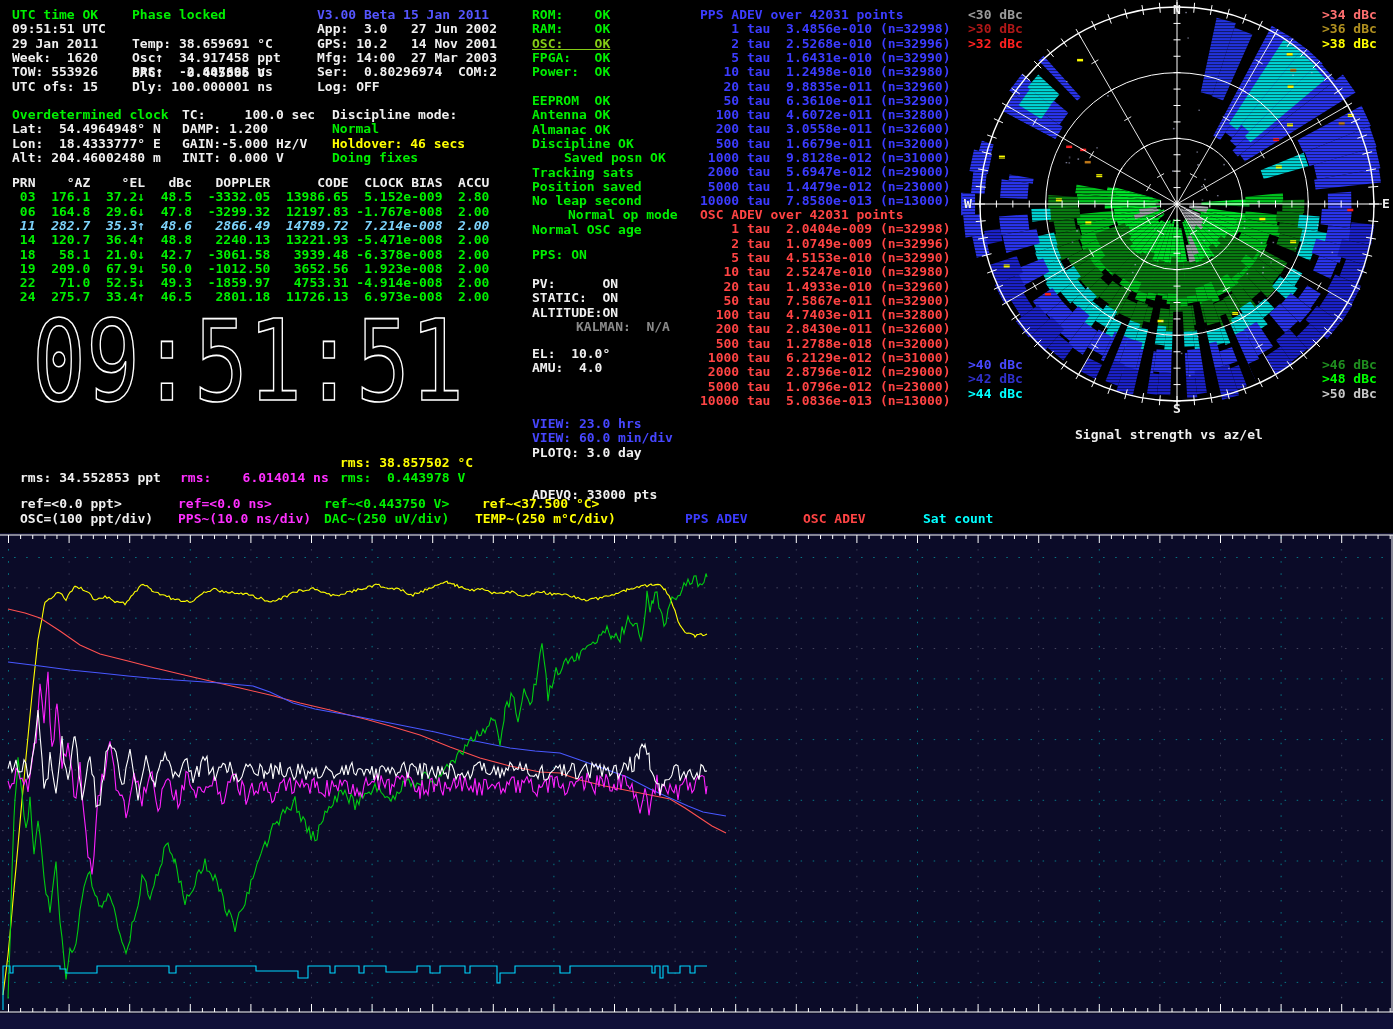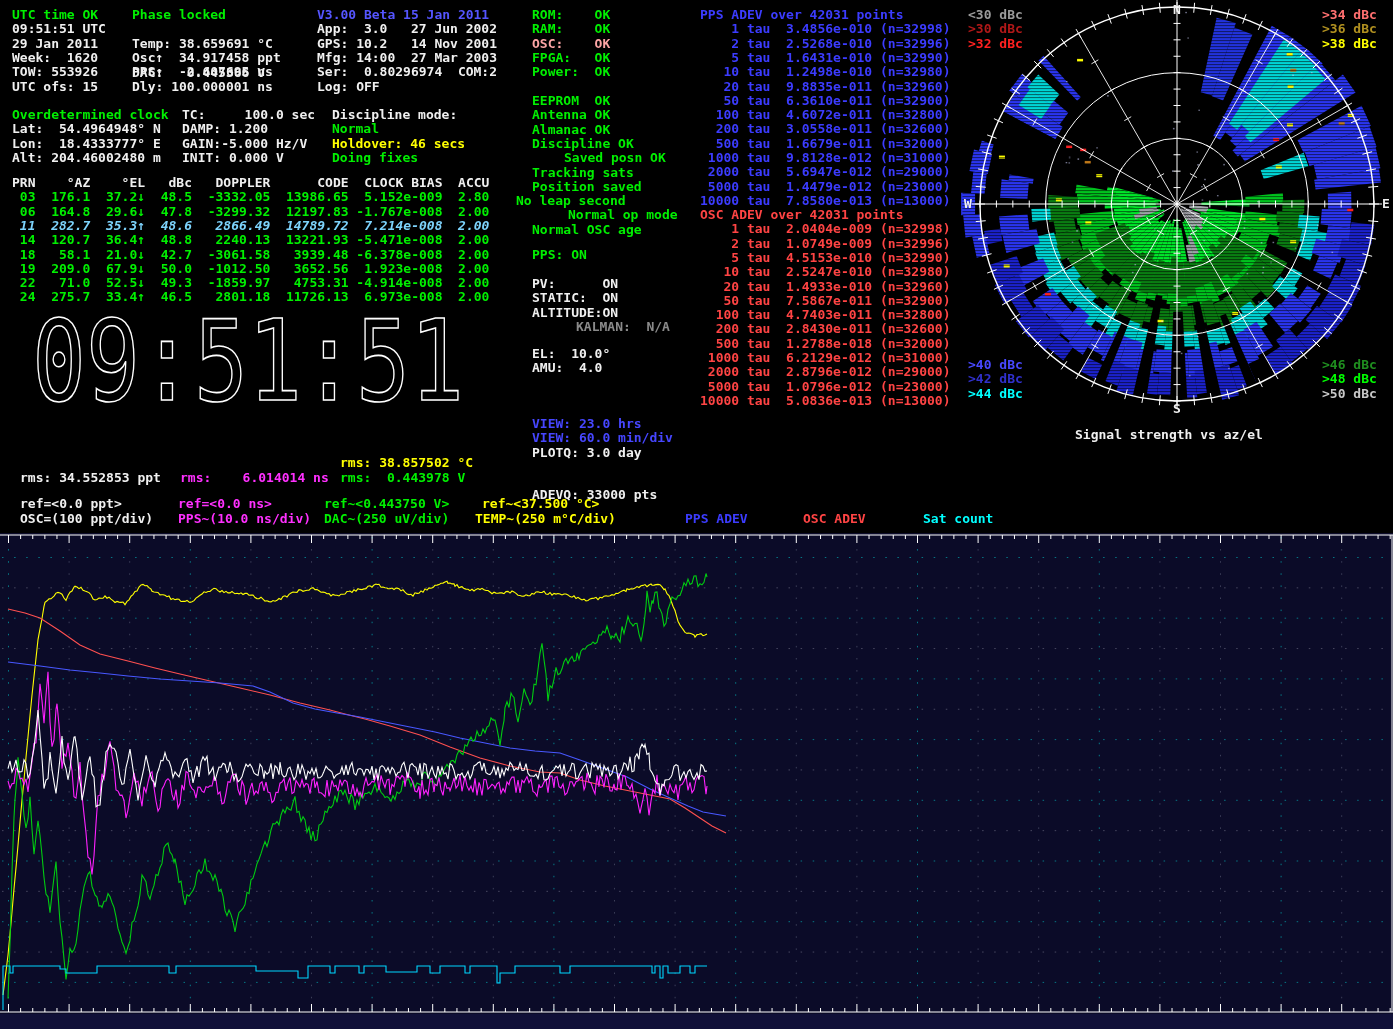--- a/index.html
+++ b/index.html
@@ -27,31 +27,31 @@
       <div class="t" style="left: 132px; top: 65.2px; color: rgb(240, 240, 240);">PPS↑  -2.607695 ns</div>
       <div class="t" style="left: 132px; top: 79.5px; color: rgb(240, 240, 240);">Dly: 100.000001 ns</div>
       <div class="t" style="left: 317px; top: 8px; color: rgb(85, 85, 255);">V3.00 Beta 15 Jan 2011</div>
       <div class="t" style="left: 317px; top: 22.3px; color: rgb(240, 240, 240);">App:  3.0   27 Jun 2002</div>
       <div class="t" style="left: 317px; top: 36.6px; color: rgb(240, 240, 240);">GPS: 10.2   14 Nov 2001</div>
       <div class="t" style="left: 317px; top: 50.9px; color: rgb(240, 240, 240);">Mfg: 14:00  27 Mar 2003</div>
       <div class="t" style="left: 317px; top: 65.2px; color: rgb(240, 240, 240);">Ser:  0.80296974  COM:2</div>
       <div class="t" style="left: 317px; top: 79.5px; color: rgb(240, 240, 240);">Log: OFF</div>
       <div class="t" style="left: 532px; top: 8px; color: rgb(0, 240, 0);">ROM:    OK</div>
       <div class="t" style="left: 532px; top: 22.3px; color: rgb(0, 240, 0);">RAM:    OK</div>
-      <div class="t" style="left: 532px; top: 36.6px; color: #fca5a5;">OSC:    OK</div>
+      <div class="t" style="left: 532px; top: 36.6px; color: #84cc16; text-decoration: underline;">OSC:    OK</div>
       <div class="t" style="left: 532px; top: 50.9px; color: rgb(0, 240, 0);">FPGA:   OK</div>
       <div class="t" style="left: 532px; top: 65.2px; color: rgb(0, 240, 0);">Power:  OK</div>
       <div class="t" style="left: 532px; top: 94px; color: rgb(0, 240, 0);">EEPROM  OK</div>
       <div class="t" style="left: 532px; top: 108.3px; color: rgb(0, 240, 0);">Antenna OK</div>
       <div class="t" style="left: 532px; top: 122.6px; color: rgb(0, 240, 0);">Almanac OK</div>
       <div class="t" style="left: 532px; top: 136.9px; color: rgb(0, 240, 0);">Discipline OK</div>
       <div class="t" style="left: 532px; top: 151.2px; color: rgb(0, 240, 0); margin-left: 32px;">Saved posn OK</div>
       <div class="t" style="left: 532px; top: 165.5px; color: rgb(0, 240, 0);">Tracking sats</div>
       <div class="t" style="left: 532px; top: 179.8px; color: rgb(0, 240, 0);">Position saved</div>
-      <div class="t" style="left: 516px; top: 194.1px; color: rgb(0, 240, 0);">No leap second</div>
+      <div class="t" style="left: 532px; top: 194.1px; color: rgb(0, 240, 0);">No leap second</div>
       <div class="t" style="left: 532px; top: 208.4px; color: rgb(0, 240, 0); margin-left: 36px;">Normal op mode</div>
       <div class="t" style="left: 532px; top: 222.7px; color: rgb(0, 240, 0);">Normal OSC age</div>
       <div class="t" style="left: 532px; top: 248px; color: rgb(0, 240, 0);">PPS: ON</div>
       <div class="t" style="left: 532px; top: 277px; color: rgb(240, 240, 240);">PV:      ON</div>
       <div class="t" style="left: 532px; top: 291.3px; color: rgb(240, 240, 240);">STATIC:  ON</div>
       <div class="t" style="left: 532px; top: 305.6px; color: rgb(240, 240, 240);">ALTITUDE:ON</div>
       <div class="t" style="left: 532px; top: 319.9px; color: rgb(138, 138, 138); padding-left: 44px;">KALMAN:  N/A</div>
       <div class="t" style="left: 532px; top: 347px; color: rgb(240, 240, 240);">EL:  10.0°</div>
       <div class="t" style="left: 532px; top: 361.3px; color: rgb(240, 240, 240);">AMU:  4.0</div>
       <div class="t" style="left: 532px; top: 417px; color: rgb(70, 70, 255);">VIEW: 23.0 hrs</div>

